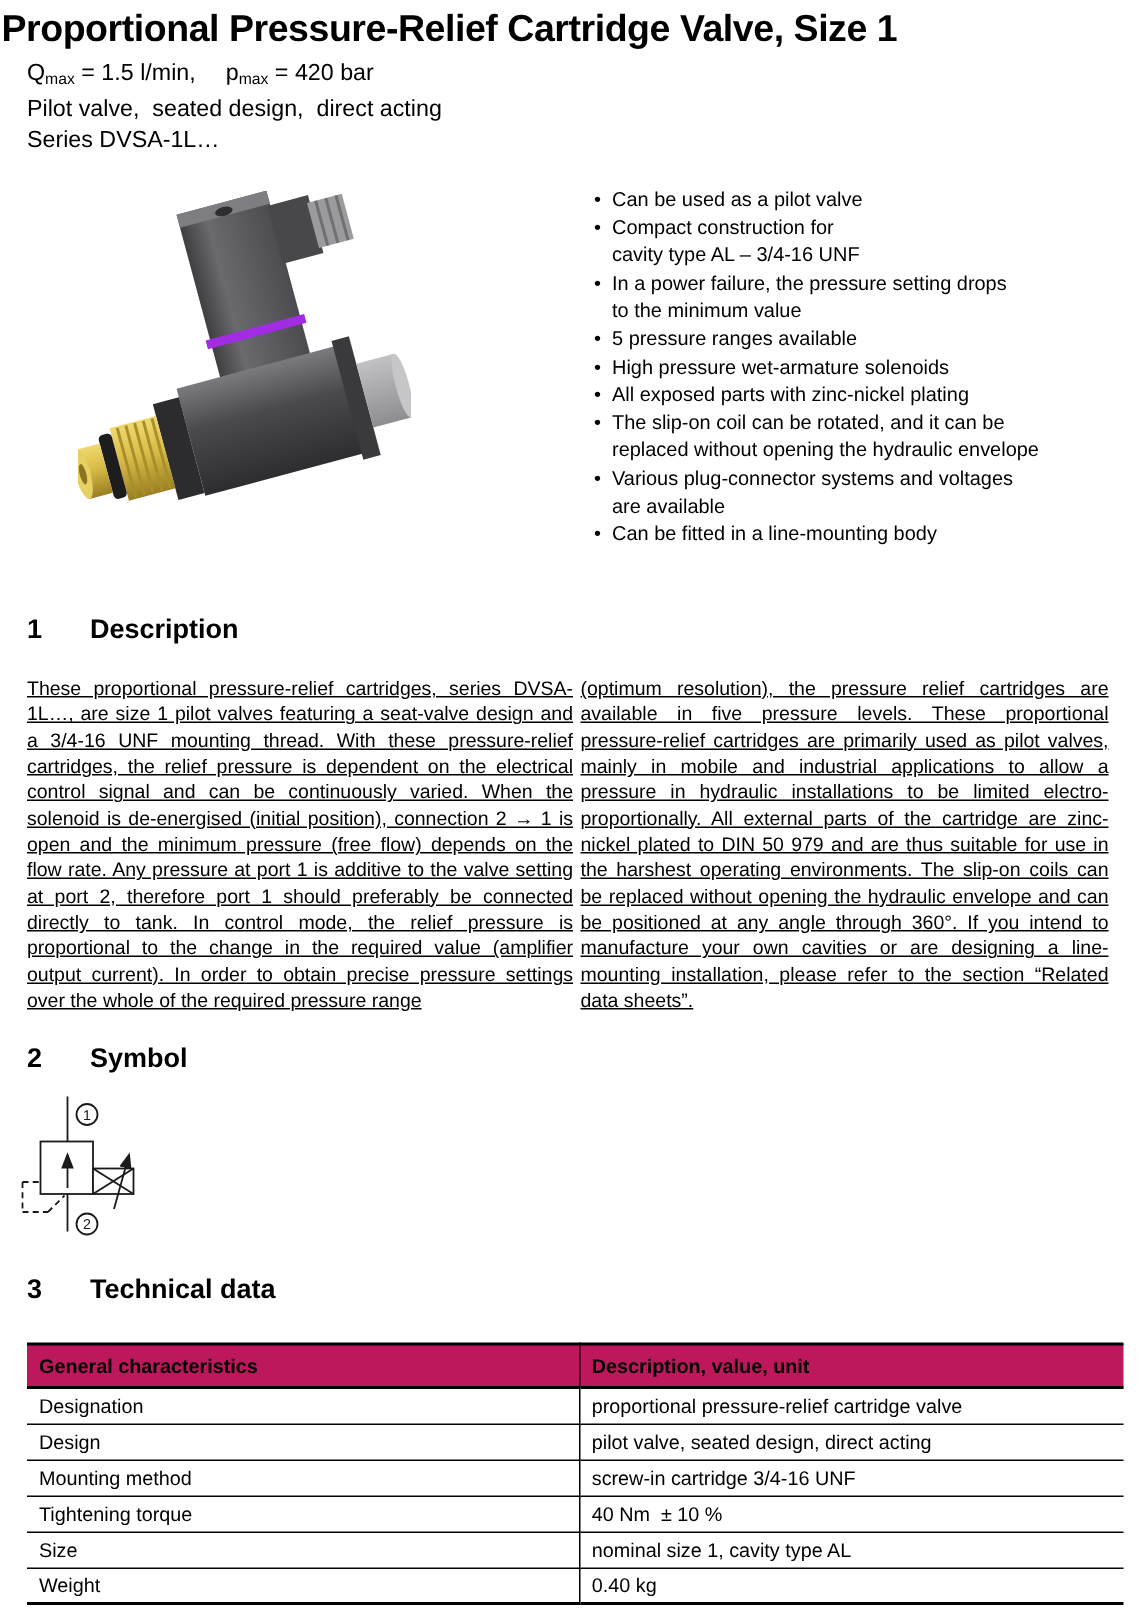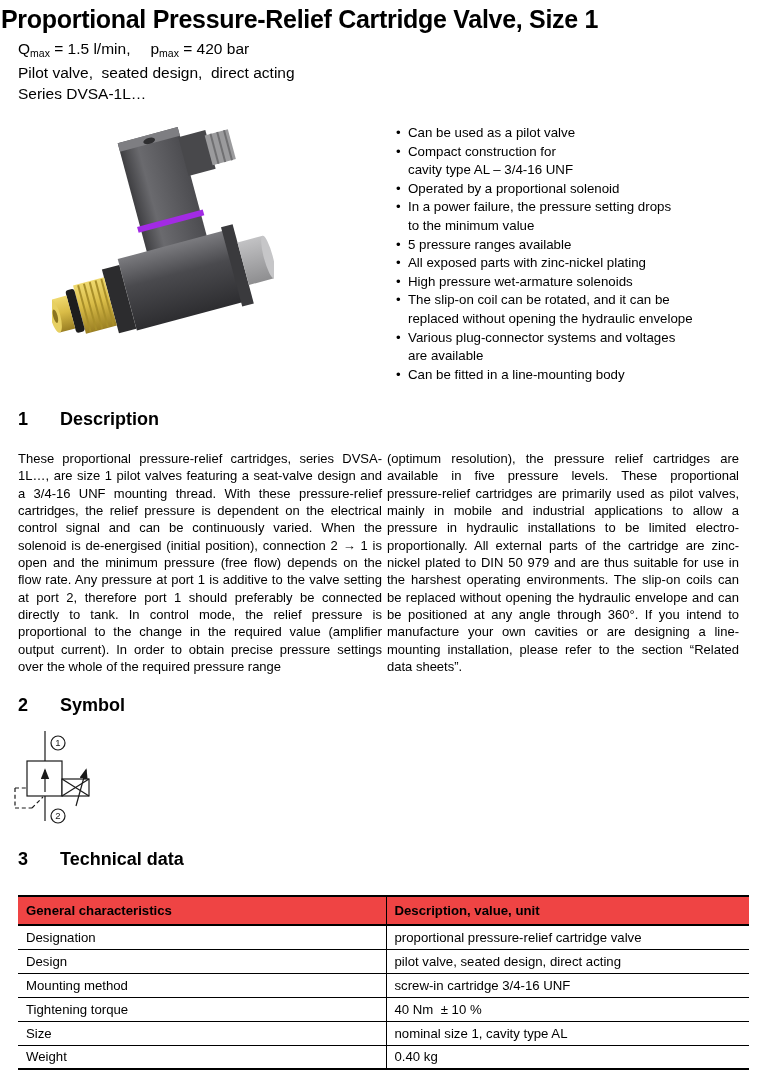--- a/index.html
+++ b/index.html
@@ -31,32 +31,32 @@
   .feature::before { content:"\2022"; position:absolute; left:1px; }
   .feature span { white-space:pre-line; }
 
   .section-head { display:flex; font-size:18px; font-weight:bold; }
   .section-head .num { width:42px; flex:0 0 42px; }
   #sec1 { left:18px; top:409px; }
   #sec2 { left:18px; top:695px; }
   #sec3 { left:18px; top:849px; }
 
   .desc { left:18px; top:450px; width:733px; display:flex; gap:5px;
-    font-size:13px; line-height:17.35px; text-align:justify; }
+    font-size:13px; line-height:17.35px; text-align:justify;text-decoration:underline; }
   .desc .col { width:364px; }
   .desc .col:last-child { width:352px; }
 
   .symbol-figure { left:13px; top:728px; }
 
   .tech-table {
     left:18px; top:895px; width:731px; border-collapse:collapse;
     font-size:13.2px; border-top:2.5px solid #000;
   }
   .tech-table th {
-    background:#ef4444; text-align:left; font-weight:bold;
+    background:#be185d; text-align:left; font-weight:bold;
     height:29px; padding:0 4px 0 8px; border-bottom:2px solid #000;
   }
   .tech-table td {
     height:24px; padding:0 4px 0 8px; border-bottom:1.2px solid #000;
     white-space:pre-wrap;
   }
   .tech-table th:first-child, .tech-table td:first-child {
     border-right:1.2px solid #000; width:368px;
   }
   .tech-table tr:last-child td { border-bottom:2.5px solid #000; }
@@ -124,26 +124,25 @@
     <rect x="-13" y="140" width="16" height="34" fill="url(#brassGrad)"></rect>
     <ellipse cx="-13" cy="157" rx="5" ry="17" fill="#e7d062"></ellipse>
     <ellipse cx="-13" cy="157" rx="2.2" ry="7" fill="#8a7420"></ellipse>
   </g>
 </svg>
 
 <ul class="abs features">
   <li class="feature"><span>Can be used as a pilot valve</span></li>
   <li class="feature"><span>Compact construction for
 cavity type AL – 3/4-16 UNF</span></li>
-  <li class="feature"><span>Operated by a proportional solenoid</span></li>
   <li class="feature"><span>In a power failure, the pressure setting drops
 to the minimum value</span></li>
   <li class="feature"><span>5 pressure ranges available</span></li>
+  <li class="feature"><span>High pressure wet-armature solenoids</span></li>
   <li class="feature"><span>All exposed parts with zinc-nickel plating</span></li>
-  <li class="feature"><span>High pressure wet-armature solenoids</span></li>
   <li class="feature"><span>The slip-on coil can be rotated, and it can be
 replaced without opening the hydraulic envelope</span></li>
   <li class="feature"><span>Various plug-connector systems and voltages
 are available</span></li>
   <li class="feature"><span>Can be fitted in a line-mounting body</span></li>
 </ul>
 
 <div id="sec1" class="abs section-head">
   <span class="num">1</span>
   <span class="lbl">Description</span>

